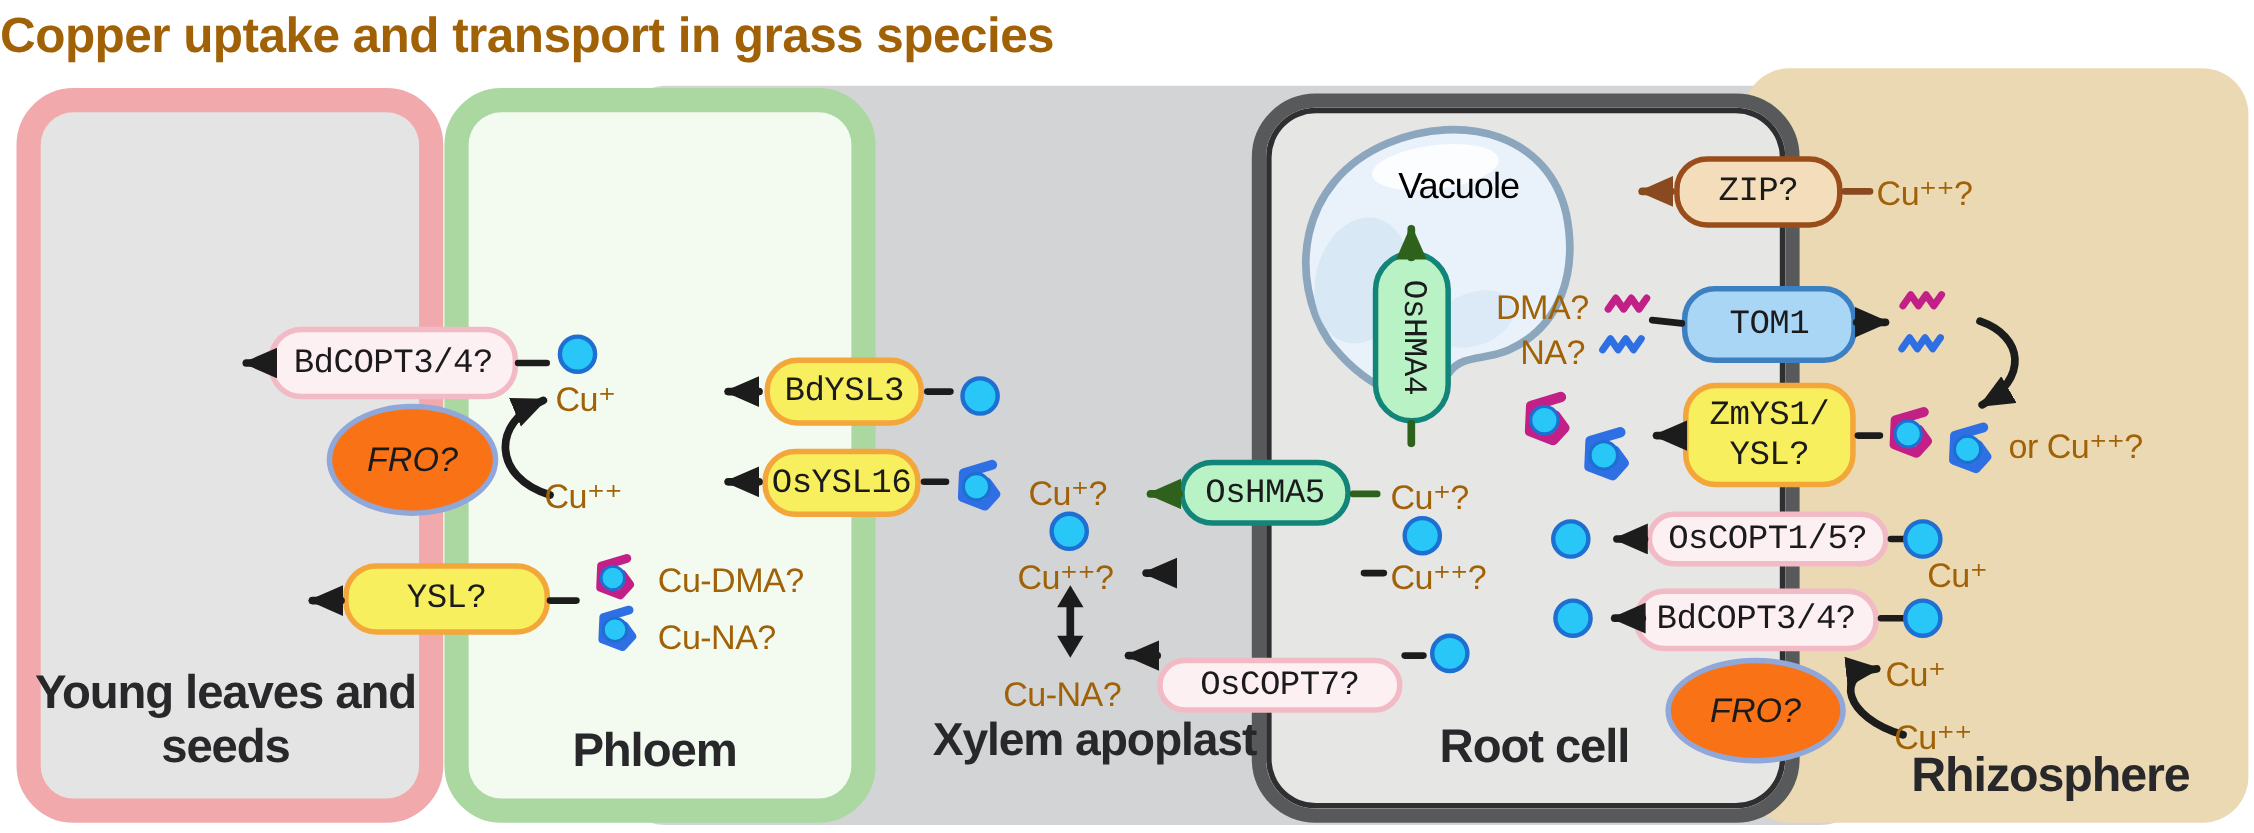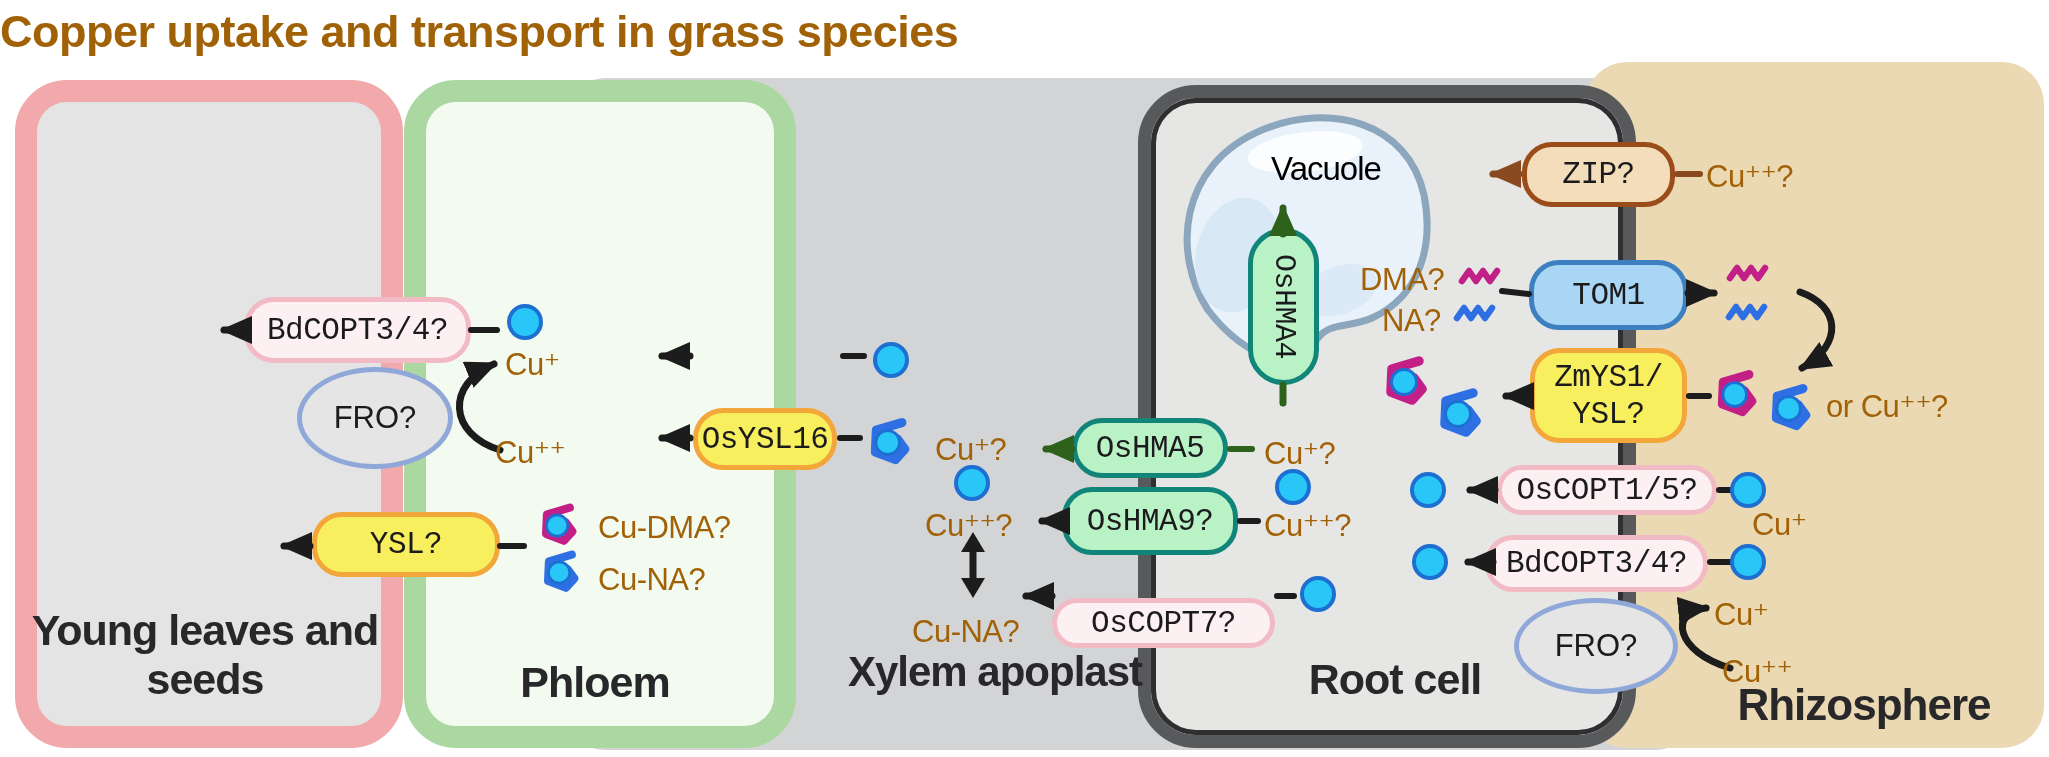--- a/index.html
+++ b/index.html
@@ -21,21 +21,21 @@
   #lbl-rootcell{left:1270px;top:655px;width:250px;font-size:43px;}
   #lbl-rhizo{left:1704px;top:680px;width:320px;font-size:44px;}
   #lbl-vacuole{left:1246px;top:150px;width:160px;font-size:33px;font-weight:normal;color:#000000;z-index:5;text-align:center;}
   
   .pill{position:absolute;box-sizing:border-box;display:flex;align-items:center;justify-content:center;font-size:31px;color:#1b1b1d;z-index:5;white-space:nowrap;letter-spacing:-0.5px;text-align:center;font-family:Liberation Mono, monospace;}
   .pill-yellow{background:#f8ef5f;border:5px solid #f3a73a;border-radius:30px;}
   .pill-pink{background:#fdf0f2;border:5px solid #f2bac4;border-radius:30px;}
   .pill-green{background:#b9f2c4;border:5px solid #12857a;border-radius:30px;}
   .pill-blue{background:#aad6f6;border:5px solid #3d80c2;border-radius:30px;}
   .pill-tan{background:#f3ddba;border:5px solid #9a4d1b;border-radius:30px;}
-  .ell{position:absolute;box-sizing:border-box;border-radius:50%;background:#e5e5e5;border:5px solid #8fa7d9;display:flex;align-items:center;justify-content:center;font-size:31px;color:#1b1b1d;z-index:5;}
+  .ell{position:absolute;box-sizing:border-box;border-radius:50%;background:#f97316;border:5px solid #8fa7d9;display:flex;align-items:center;justify-content:center;font-size:31px;color:#1b1b1d;z-index:5;font-style:italic;}
   .ionlabel{position:absolute;font-size:31px;color:#a16207;z-index:7;white-space:nowrap;letter-spacing:-0.5px;}
   .svg-layer{position:absolute;left:0;top:0;width:2049px;height:757px;pointer-events:none;}
   #svg-under{z-index:3;}
   #svg-over{z-index:6;}
   #oshma4{writing-mode:vertical-rl;line-height:61px;}
   .two-line{line-height:37px;}
 </style>
 </head>
 <body>
 
@@ -59,23 +59,23 @@
   <div class="region-label" id="lbl-young">Young leaves and seeds</div>
   <div class="region-label" id="lbl-phloem">Phloem</div>
   <div class="region-label" id="lbl-xylem">Xylem apoplast</div>
   <div class="region-label" id="lbl-rootcell">Root cell</div>
   <div class="region-label" id="lbl-rhizo">Rhizosphere</div>
   <div class="region-label" id="lbl-vacuole">Vacuole</div>
 
   <div class="pill pill-pink" style="left:244px;top:297px;width:227px;height:66px;">BdCOPT3/4?</div>
   <div class="ell" style="left:297px;top:367px;width:156px;height:102px;">FRO?</div>
   <div class="pill pill-yellow" style="left:312px;top:512px;width:188px;height:65px;">YSL?</div>
+  <div class="pill pill-yellow" style="left:695px;top:325px;width:145px;height:62px;">BdYSL3</div>
   <div class="pill pill-yellow" style="left:693px;top:408px;width:144px;height:62px;">OsYSL16</div>
   <div class="pill pill-green" style="left:1072px;top:418px;width:156px;height:60px;">OsHMA5</div>
-  <div class="pill pill-green" style="left:1062px;top:487px;width:176px;height:68px;">OsHMA9?</div>
   <div class="pill pill-pink" style="left:1052px;top:570px;width:223px;height:50px;border-radius:25px;margin-top:28px;">OsCOPT7?</div>
   <div class="pill pill-green" id="oshma4" style="left:1248px;top:228px;width:71px;height:157px;border-radius:36px;font-size:30px;">OsHMA4</div>
   <div class="pill pill-tan" style="left:1522px;top:142px;width:153px;height:65px;">ZIP?</div>
   <div class="pill pill-blue" style="left:1529px;top:260px;width:159px;height:70px;">TOM1</div>
   <div class="pill pill-yellow two-line" style="left:1530px;top:348px;width:157px;height:95px;flex-direction:column;">
     <div>ZmYS1/</div>
     <div>YSL?</div>
   </div>
   <div class="pill pill-pink" style="left:1497px;top:465px;width:220px;height:50px;border-radius:25px;">OsCOPT1/5?</div>
   <div class="pill pill-pink" style="left:1485px;top:535px;width:223px;height:57px;border-radius:28px;">BdCOPT3/4?</div>

